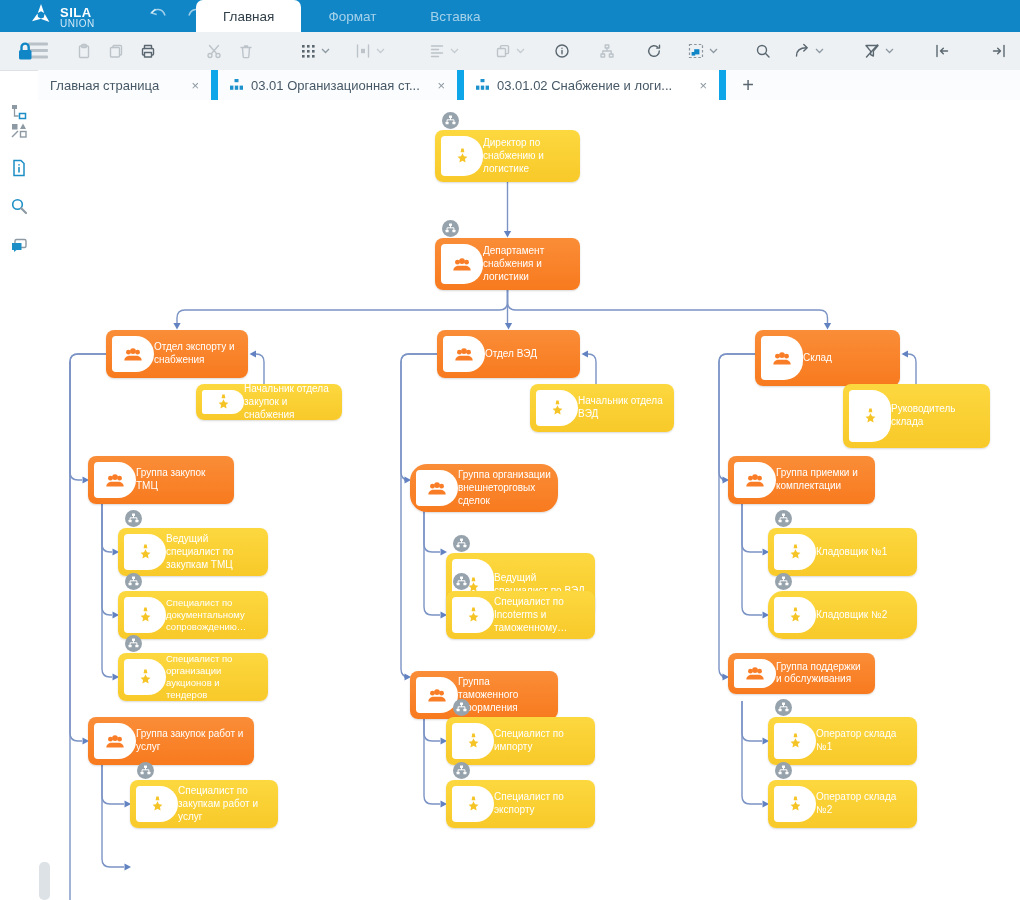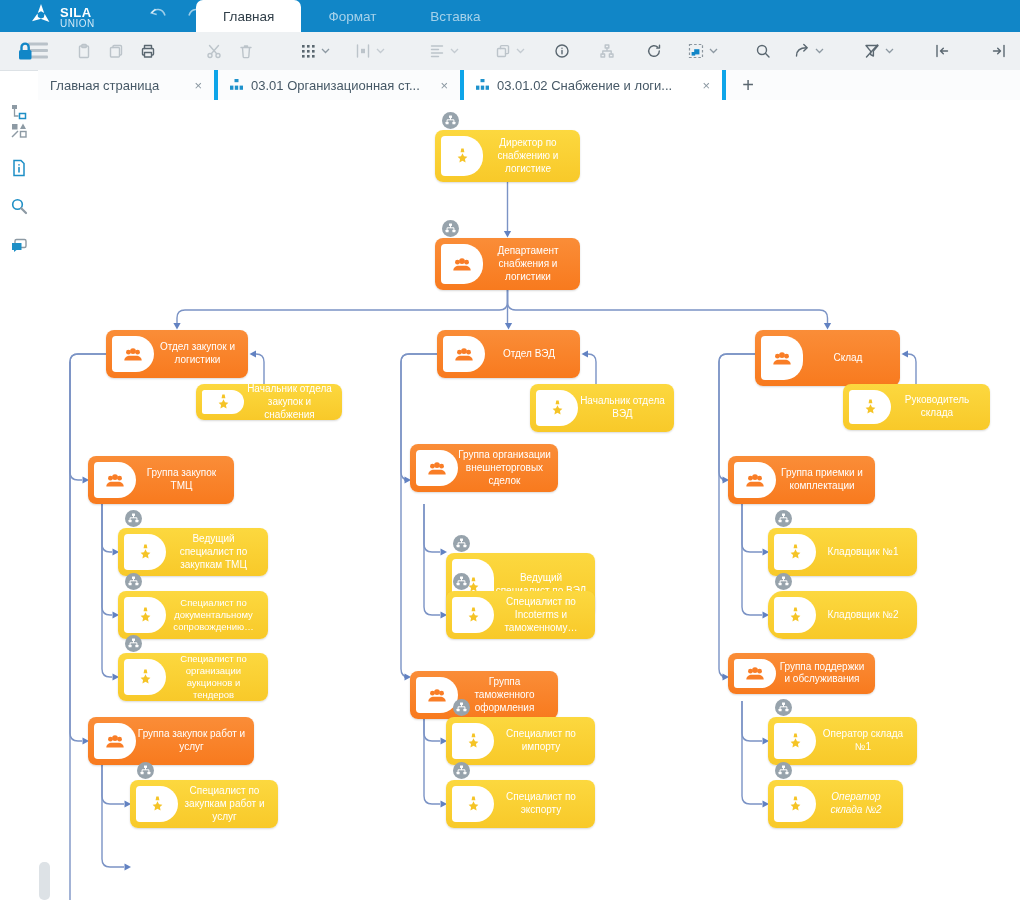--- a/index.html
+++ b/index.html
@@ -25,21 +25,21 @@
   .tbtn{position:absolute;top:0;height:38px;display:flex;align-items:center;gap:5px;
         background:none;border:none;padding:0;cursor:pointer;}
   .tbtn .ic{display:flex;}
   .tbtn.en{color:#5a6770;} .tbtn.dis{color:#bcc4ca;}
   .tbtn .chev{color:#8d99a2;display:flex;}
   .tbtn.dis .chev{color:#c4cbd1;}
 
   
   .doctabs{position:absolute;left:38px;top:70px;right:0;height:30px;background:#fbfcfd;
            border-bottom:1px solid #e4e8ea;display:flex;}
-  .dtab{display:flex;align-items:center;gap:8px;padding:0 12px;border-right:4px solid #0ea5e9;
+  .dtab{display:flex;align-items:center;gap:8px;padding:0 12px;border-right:7px solid #0ea5e9;
         font-size:13px;color:#465866;background:#fbfcfd;box-sizing:border-box;cursor:pointer;}
   .dtab.active{background:#fff;}
   .dtab .lbl{white-space:nowrap;overflow:hidden;text-overflow:ellipsis;flex:1;}
   .dtab .x{color:#8a97a1;font-size:13px;margin-left:4px;}
   .newtab{width:44px;display:flex;align-items:center;justify-content:center;border:none;
           background:none;font-size:20px;color:#5a6770;cursor:pointer;}
 
   
   .sidebar{position:absolute;left:0;top:100px;bottom:0;width:38px;background:#fff;
            border-right:1px solid #e4e8ea;}
@@ -50,21 +50,21 @@
   .canvas{position:absolute;left:38px;top:100px;right:0;bottom:0;background:#fff;overflow:hidden;}
   #edges{position:absolute;left:0;top:0;pointer-events:none;}
   .node{position:absolute;border-radius:8px;box-shadow:0 1px 2px rgba(0,0,0,.15);cursor:pointer;}
   .node.unit{background:linear-gradient(180deg,#fa8d38,#f87a1e);}
   .node.pos{background:linear-gradient(180deg,#fcd83f,#f8c929);}
   .pill{position:absolute;left:6px;top:6px;bottom:6px;width:42px;background:#fff;
         border-radius:4px 19px 19px 4px;display:flex;align-items:center;justify-content:center;}
   .node.unit .pill{color:#f97d26;}
   .node.pos .pill{color:#f5c427;}
   .nlabel{position:absolute;left:48px;right:7px;top:50%;transform:translateY(-50%);
-          text-align:center;color:#fff;font-size:10px;line-height:1.28;}
+          color:#fff;font-size:10px;line-height:1.28;}
   .badge{position:absolute;left:7px;top:-18px;width:17px;height:17px;}
   .vscroll{position:absolute;left:1px;top:762px;width:11px;height:38px;background:#dde2e6;
            border-radius:5px;}
 </style>
 </head>
 <body>
 
 <div class="app">
 
   <div class="topbar">
@@ -465,21 +465,21 @@
       </div>
       <div class="node unit" style="left: 68px; top: 230px; width: 142px; height: 48px;">
         <div class="pill">
           <svg width="22" height="17" viewBox="0 0 24 18" fill="currentColor">
             <circle cx="7" cy="6.5" r="2.6"></circle>
             <circle cx="17" cy="6.5" r="2.6"></circle>
             <circle cx="12" cy="5.3" r="3.2"></circle>
             <path d="M2.5 15.5c0-3.4 3-5.2 6-5.2h7c3 0 6 1.8 6 5.2z"></path>
           </svg>
         </div>
-        <div class="nlabel" style="font-size:10px">Отдел закупок и логистики</div>
+        <div class="nlabel" style="font-size:10px">Отдел экспорту и снабжения</div>
       </div>
       <div class="node unit" style="left: 399px; top: 230px; width: 143px; height: 48px;">
         <div class="pill">
           <svg width="22" height="17" viewBox="0 0 24 18" fill="currentColor">
             <circle cx="7" cy="6.5" r="2.6"></circle>
             <circle cx="17" cy="6.5" r="2.6"></circle>
             <circle cx="12" cy="5.3" r="3.2"></circle>
             <path d="M2.5 15.5c0-3.4 3-5.2 6-5.2h7c3 0 6 1.8 6 5.2z"></path>
           </svg>
         </div>
@@ -507,21 +507,21 @@
       </div>
       <div class="node pos" style="left: 492px; top: 284px; width: 144px; height: 48px;">
         <div class="pill">
           <svg width="19" height="19" viewBox="0 0 24 24" fill="currentColor">
             <path d="M10.5 2h3l.9 4.6h-4.8z"></path>
             <path d="M12 8l1.9 3.8 4.3.5-3.1 2.9.8 4.3-3.9-2.1-3.9 2.1.8-4.3-3.1-2.9 4.3-.5z"></path>
           </svg>
         </div>
         <div class="nlabel" style="font-size:10px">Начальник отдела ВЭД</div>
       </div>
-      <div class="node pos" style="left: 805px; top: 284px; width: 147px; height: 46px;">
+      <div class="node pos" style="left: 805px; top: 284px; width: 147px; height: 64px;">
         <div class="pill">
           <svg width="19" height="19" viewBox="0 0 24 24" fill="currentColor">
             <path d="M10.5 2h3l.9 4.6h-4.8z"></path>
             <path d="M12 8l1.9 3.8 4.3.5-3.1 2.9.8 4.3-3.9-2.1-3.9 2.1.8-4.3-3.1-2.9 4.3-.5z"></path>
           </svg>
         </div>
         <div class="nlabel" style="font-size:10px">Руководитель склада</div>
       </div>
       <div class="node unit" style="left: 50px; top: 356px; width: 146px; height: 48px;">
         <div class="pill">
@@ -602,21 +602,21 @@
         </div>
         <div class="nlabel" style="font-size:10px">Специалист по закупкам работ и услуг</div>
         <div class="badge"><svg width="17" height="17" viewBox="0 0 17 17">
             <circle cx="8.5" cy="8.5" r="8.5" fill="#97a3ac"></circle>
             <rect x="7" y="3.4" width="3" height="2.5" rx="0.4" fill="#fff"></rect>
             <rect x="3.6" y="9.8" width="3" height="2.5" rx="0.4" fill="#fff"></rect>
             <rect x="10.4" y="9.8" width="3" height="2.5" rx="0.4" fill="#fff"></rect>
             <path d="M8.5 6v1.8M5.1 9.8V7.8h6.8v2" stroke="#fff" stroke-width="1" fill="none"></path>
           </svg></div>
       </div>
-      <div class="node unit" style="left: 372px; top: 344px; width: 148px; height: 48px;">
+      <div class="node unit" style="left: 372px; top: 364px; width: 148px; height: 48px; border-radius: 17px;">
         <div class="pill">
           <svg width="22" height="17" viewBox="0 0 24 18" fill="currentColor">
             <circle cx="7" cy="6.5" r="2.6"></circle>
             <circle cx="17" cy="6.5" r="2.6"></circle>
             <circle cx="12" cy="5.3" r="3.2"></circle>
             <path d="M2.5 15.5c0-3.4 3-5.2 6-5.2h7c3 0 6 1.8 6 5.2z"></path>
           </svg>
         </div>
         <div class="nlabel" style="font-size:10px">Группа организации внешнеторговых сделок</div>
       </div>
@@ -758,21 +758,21 @@
         </div>
         <div class="nlabel" style="font-size:10px">Оператор склада №1</div>
         <div class="badge"><svg width="17" height="17" viewBox="0 0 17 17">
             <circle cx="8.5" cy="8.5" r="8.5" fill="#97a3ac"></circle>
             <rect x="7" y="3.4" width="3" height="2.5" rx="0.4" fill="#fff"></rect>
             <rect x="3.6" y="9.8" width="3" height="2.5" rx="0.4" fill="#fff"></rect>
             <rect x="10.4" y="9.8" width="3" height="2.5" rx="0.4" fill="#fff"></rect>
             <path d="M8.5 6v1.8M5.1 9.8V7.8h6.8v2" stroke="#fff" stroke-width="1" fill="none"></path>
           </svg></div>
       </div>
-      <div class="node pos" style="left: 730px; top: 680px; width: 135px; height: 48px; font-style: italic;">
+      <div class="node pos" style="left: 730px; top: 680px; width: 149px; height: 48px;">
         <div class="pill">
           <svg width="19" height="19" viewBox="0 0 24 24" fill="currentColor">
             <path d="M10.5 2h3l.9 4.6h-4.8z"></path>
             <path d="M12 8l1.9 3.8 4.3.5-3.1 2.9.8 4.3-3.9-2.1-3.9 2.1.8-4.3-3.1-2.9 4.3-.5z"></path>
           </svg>
         </div>
         <div class="nlabel" style="font-size:10px">Оператор склада №2</div>
         <div class="badge"><svg width="17" height="17" viewBox="0 0 17 17">
             <circle cx="8.5" cy="8.5" r="8.5" fill="#97a3ac"></circle>
             <rect x="7" y="3.4" width="3" height="2.5" rx="0.4" fill="#fff"></rect>

